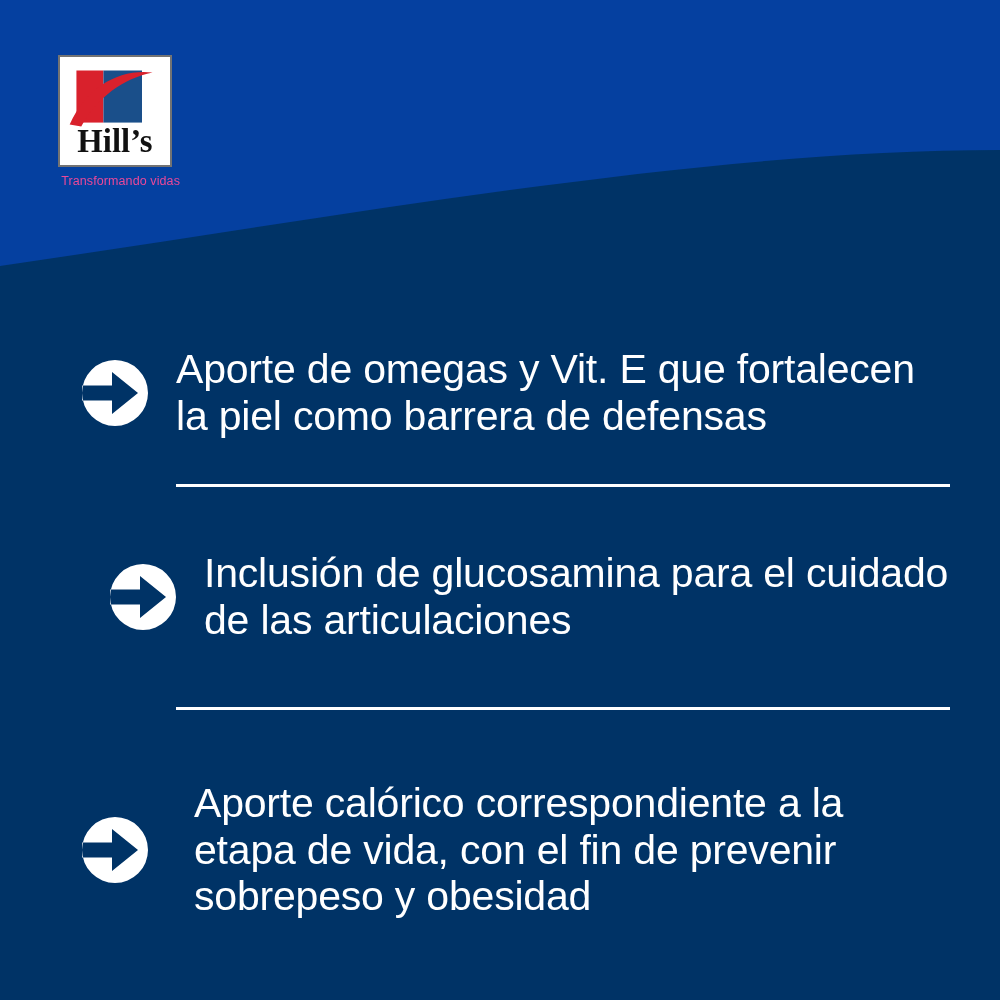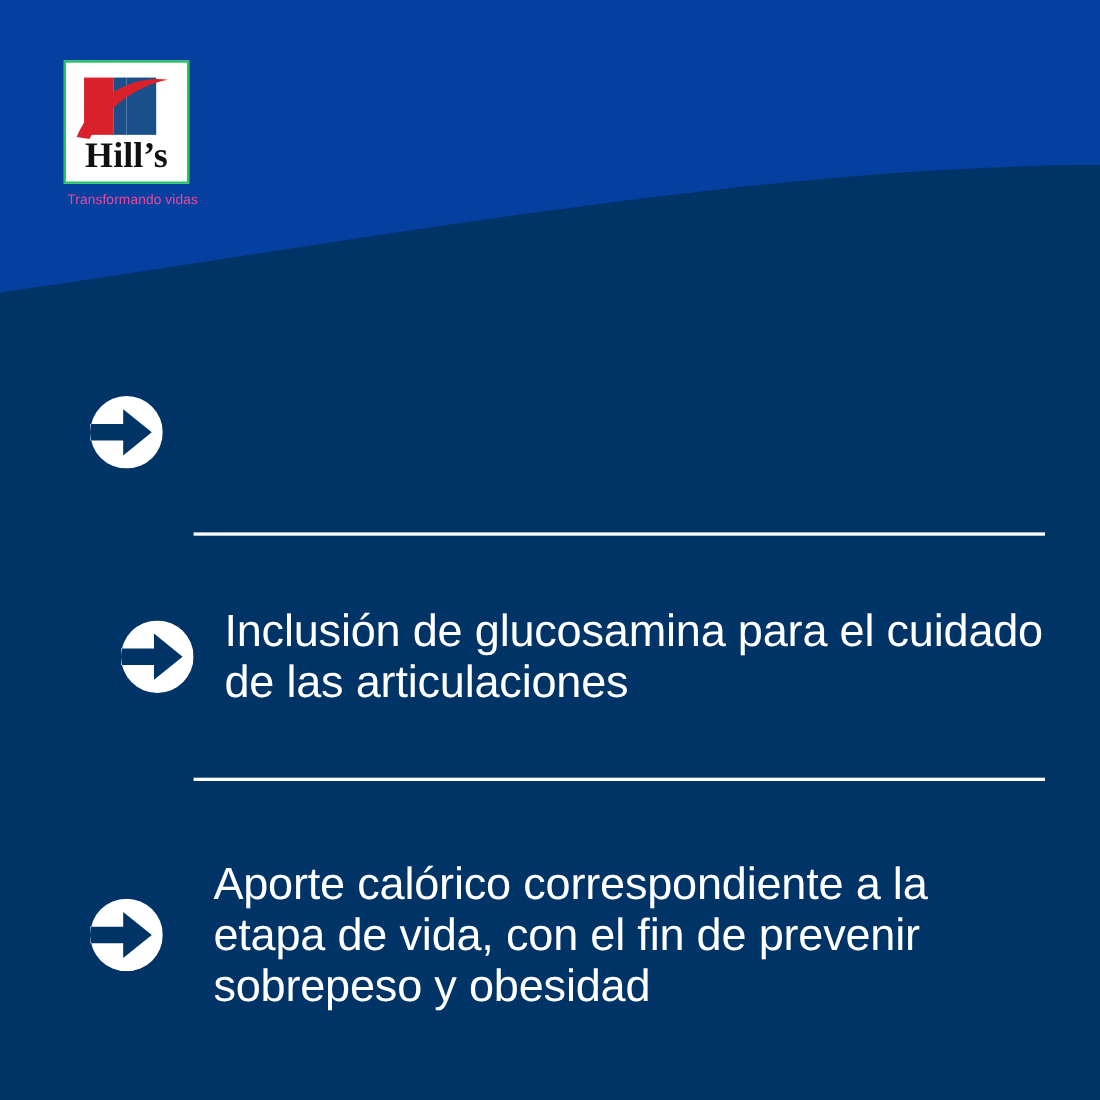--- a/index.html
+++ b/index.html
@@ -33,21 +33,21 @@
     position: absolute;
     left: 58px;
     top: 55px;
     width: 122px;
   }
   .logo-box {
     position: relative;
     width: 114px;
     height: 112px;
     background: #ffffff;
-    border: 2px solid #22c55e;
+    border: 2px solid #737373;
     box-sizing: border-box;
   }
   .logo-mark {
     position: absolute;
     left: 0;
     top: 0;
     width: 100%;
     height: 100%;
   }
   .logo-tagline {
@@ -148,20 +148,21 @@
   </div>
 
 
   <div class="benefits">
 
     <div class="benefit-row r0">
       <svg class="arrow-icon" viewBox="0 0 66 66" xmlns="http://www.w3.org/2000/svg">
         <path fill-rule="evenodd" clip-rule="evenodd" fill="#ffffff" d="M33,0 A33,33 0 1,1 33,66 A33,33 0 1,1 33,0 Z
                  M0,25.5 L30,25.5 L30,12 L56,33 L30,54 L30,40.5 L0,40.5 Z"></path>
       </svg>
+      <div class="benefit-text">Aporte de omegas y Vit. E que fortalecen la piel como barrera de defensas</div>
     </div>
 
     <div class="divider d0"></div>
 
     <div class="benefit-row r1">
       <svg class="arrow-icon" viewBox="0 0 66 66" xmlns="http://www.w3.org/2000/svg">
         <path fill-rule="evenodd" clip-rule="evenodd" fill="#ffffff" d="M33,0 A33,33 0 1,1 33,66 A33,33 0 1,1 33,0 Z
                  M0,25.5 L30,25.5 L30,12 L56,33 L30,54 L30,40.5 L0,40.5 Z"></path>
       </svg>
       <div class="benefit-text">Inclusión de glucosamina para el cuidado de las articulaciones</div>

